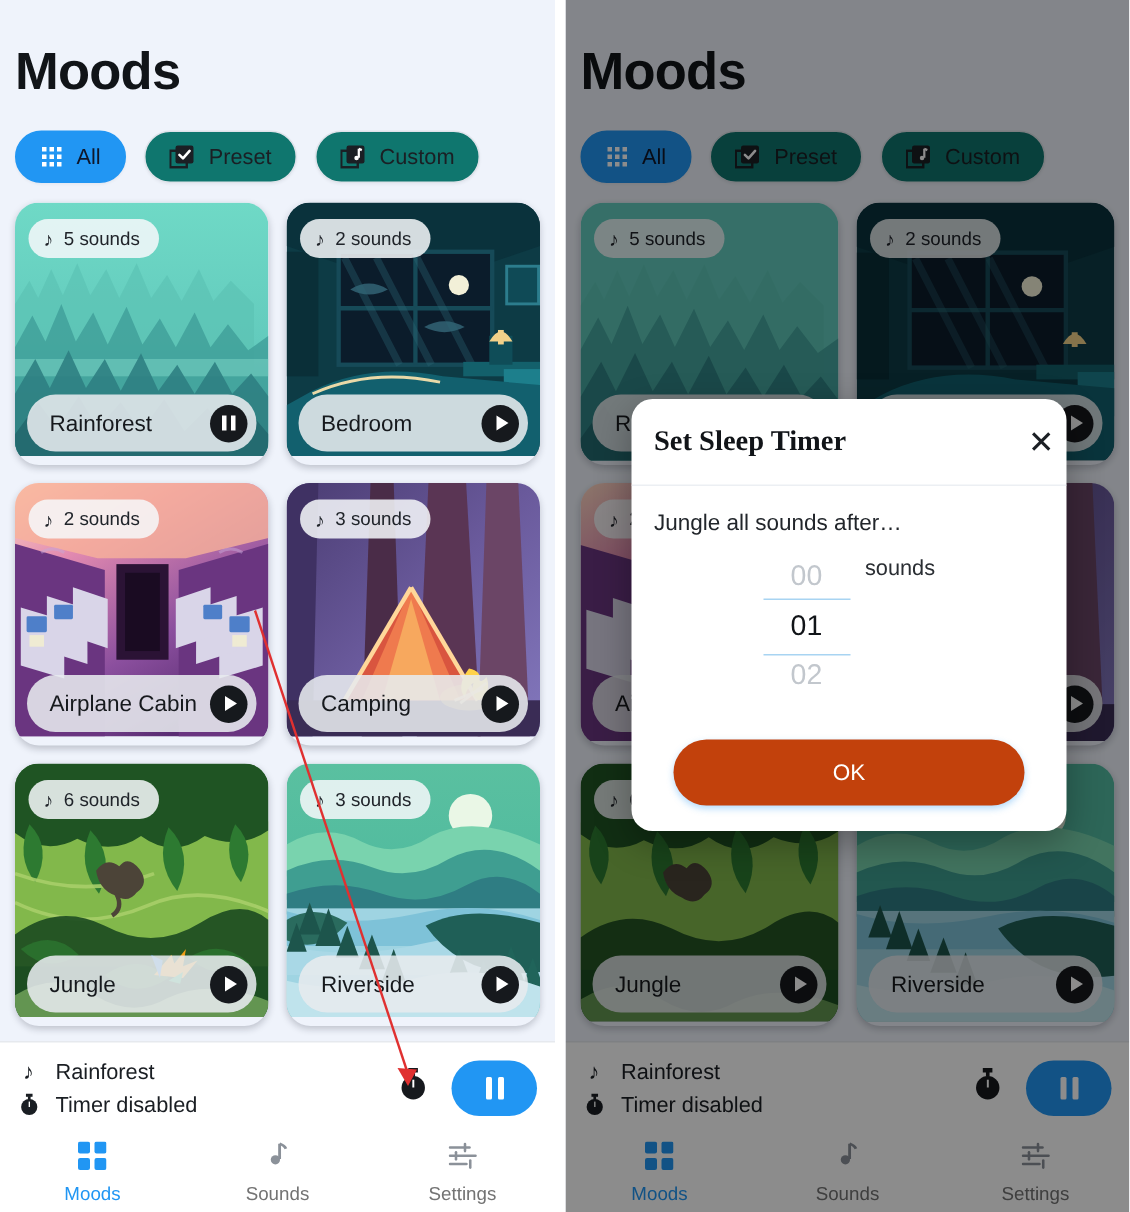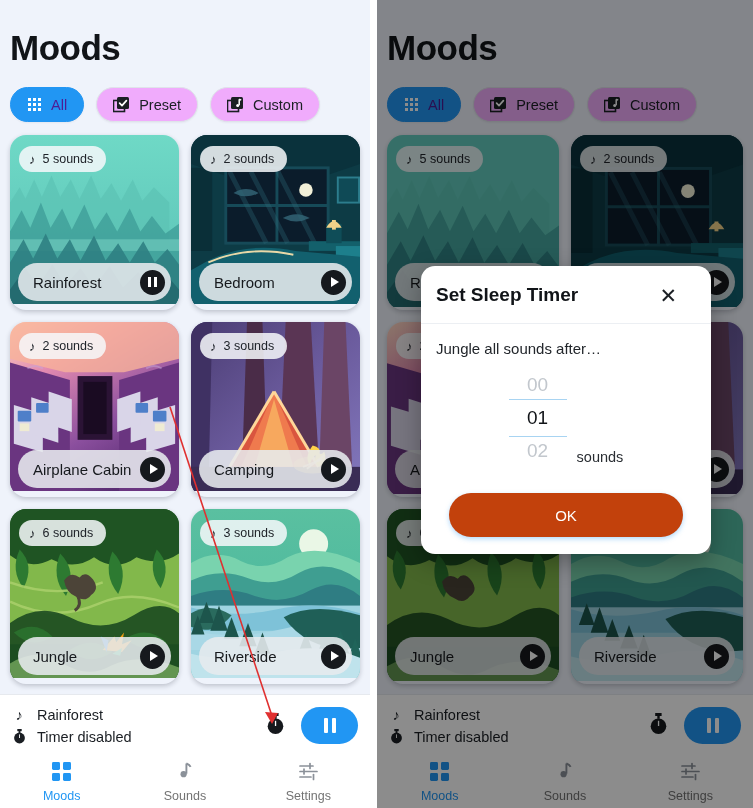--- a/index.html
+++ b/index.html
@@ -20,25 +20,25 @@
   .title {
     font-size:35px; font-weight:700; color:#111418;
     letter-spacing:-0.5px; padding:28px 0 0 10px;
   }
 
   
   .chips { display:flex; gap:12px; padding:19px 0 0 10px; }
   .chip {
     display:flex; align-items:center; gap:9px;
     height:35px; padding:0 16px; border-radius:18px;
-    background:#f0abfc; border:1px solid #dfe3ea;
+    background:#0f766e; border:1px solid #dfe3ea;
     font-size:14.5px; color:#1b1f24;
     box-shadow:0 1px 2px rgba(16,24,40,.05);
   }
-  .chip.active { background:#2196f3; border-color:#2196f3; color:#4c1d95; }
+  .chip.active { background:#2196f3; border-color:#2196f3; color:#0f172a; }
   .chip svg { display:block; }
 
   
   .grid {
     display:grid; grid-template-columns:1fr 1fr; gap:12px;
     padding:13px 10px 0 10px;
   }
   .card {
     position:relative; height:175px; border-radius:16px; overflow:hidden;
     box-shadow:0 2px 5px rgba(16,24,40,.22);
@@ -102,29 +102,29 @@
   
   .scrim { position:absolute; inset:0; background:rgba(0,0,0,.45); z-index:40; }
 
   .dialog {
     position:absolute; left:44px; top:266px; width:290px;
     background:#ffffff; border-radius:14px; z-index:50;
     box-shadow:0 8px 24px rgba(0,0,0,.3); overflow:hidden;
   }
   .dlg-head {
     display:flex; align-items:center; justify-content:space-between;
-    padding:18px 32px 17px 15px; border-bottom:1px solid #eceff3;
+    padding:18px 6px 17px 15px; border-bottom:1px solid #eceff3;font-family:Liberation Serif, serif;
   }
   .dlg-title { font-size:19px; font-weight:700; color:#111418; }
   .dlg-x { font-size:21px; color:#1b1f24; line-height:1; padding:0 2px; }
   .dlg-body { padding:16px 15px 0 15px; }
   .dlg-sub { font-size:15px; color:#22262b; }
 
   .pickers { display:flex; justify-content:center; gap:6px; padding:14px 0 6px 0; }
-  .pk { display:flex; align-items:flex-end; gap:10px; }
+  .pk { display:flex; align-items:flex-start; gap:10px; }
   .pkcol { width:58px; text-align:center; }
   .pkghost { font-size:19px; color:#c2c7cd; padding:3px 0; }
   .pksel {
     font-size:19px; font-weight:400; color:#111418; padding:7px 0;
     border-top:1.6px solid #a8d4f2; border-bottom:1.6px solid #a8d4f2;
   }
   .pklabel { font-size:14.5px; color:#2a2e33; }
   .okbtn {
     margin:22px 13px 17px 13px; height:44px; border-radius:22px;
     background:#c2410c; color:#fff; font-size:15px;

